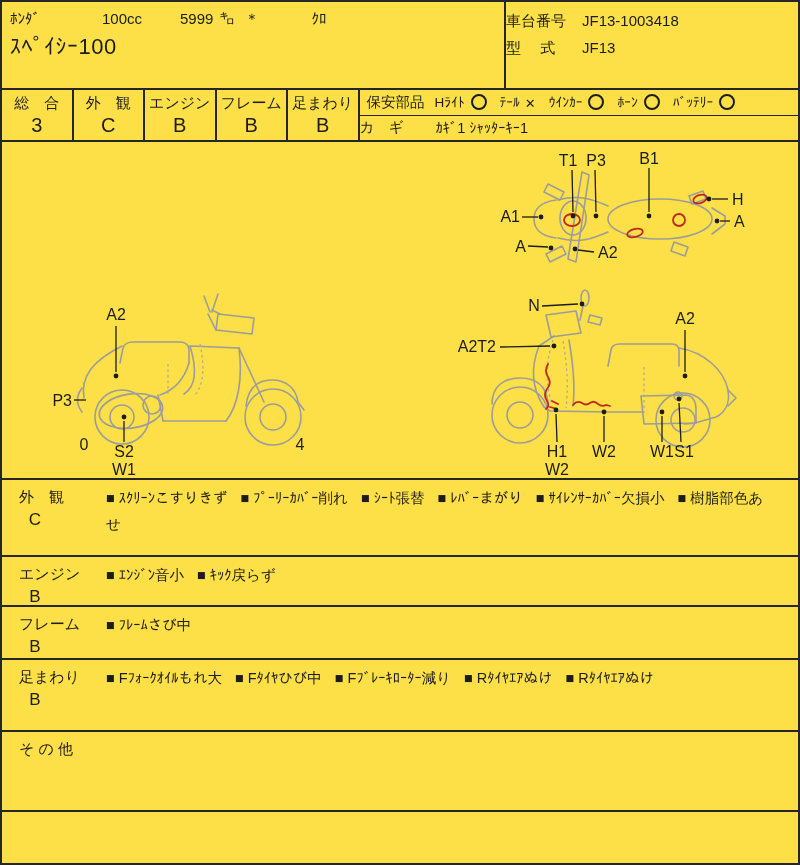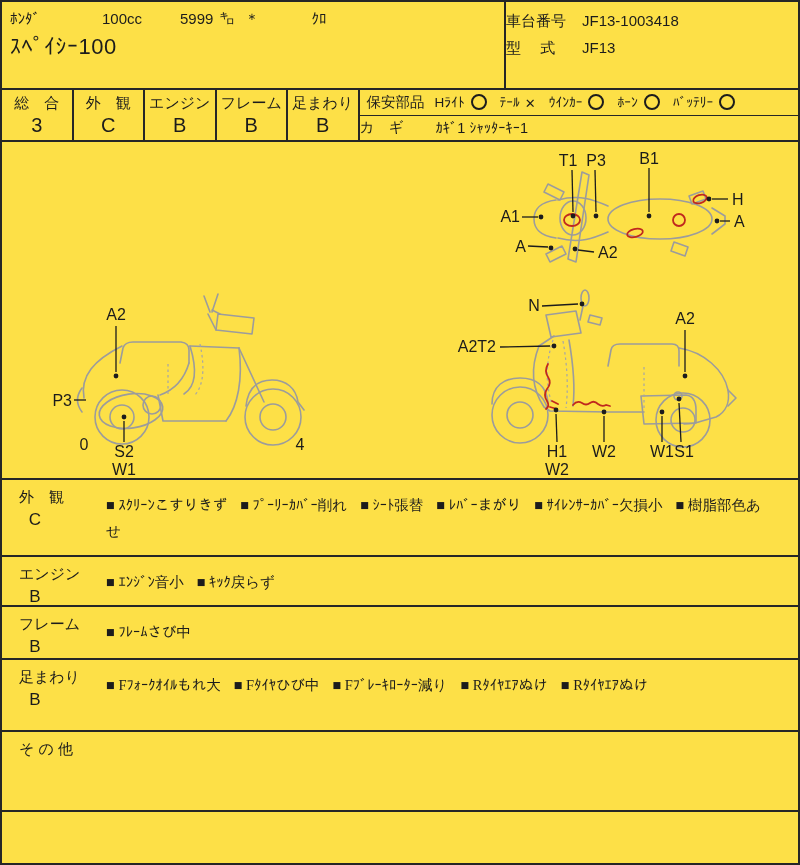--- a/index.html
+++ b/index.html
@@ -47,21 +47,21 @@
   .dot { fill:#1c1c1c; }
   .dmg { stroke:#c0281e; stroke-width:1.8; fill:none; stroke-linecap:round; }
   .dlabel { font-size:16px; fill:#1b1b1b; }
   
   .conditions { display:flex; flex-direction:column; height:423px; }
   .crow { display:flex; border-bottom:2px solid #262626; box-sizing:border-box; }
   .crow.last { border-bottom:none; flex:1; }
   .clabel { width:98px; padding-top:7px; }
   .clabel .clab { font-size:15px; padding-left:17px; line-height:20px; white-space:nowrap; }
   .clabel .cgrade { font-size:17px; width:66px; text-align:center; margin-top:3px; }
-  .ccontent { flex:1; padding:12px 12px 0 6px; font-size:14.5px; line-height:26px;font-family:Liberation Serif, serif; }
+  .ccontent { flex:1; padding:5px 12px 0 6px; font-size:14.5px; line-height:26px; }
   .citem { margin-right:13px; }
 </style>
 </head>
 <body>
 
 <div class="sheet">
 
   <div class="header">
     <div class="header-left">
       <div class="hl-row1">

